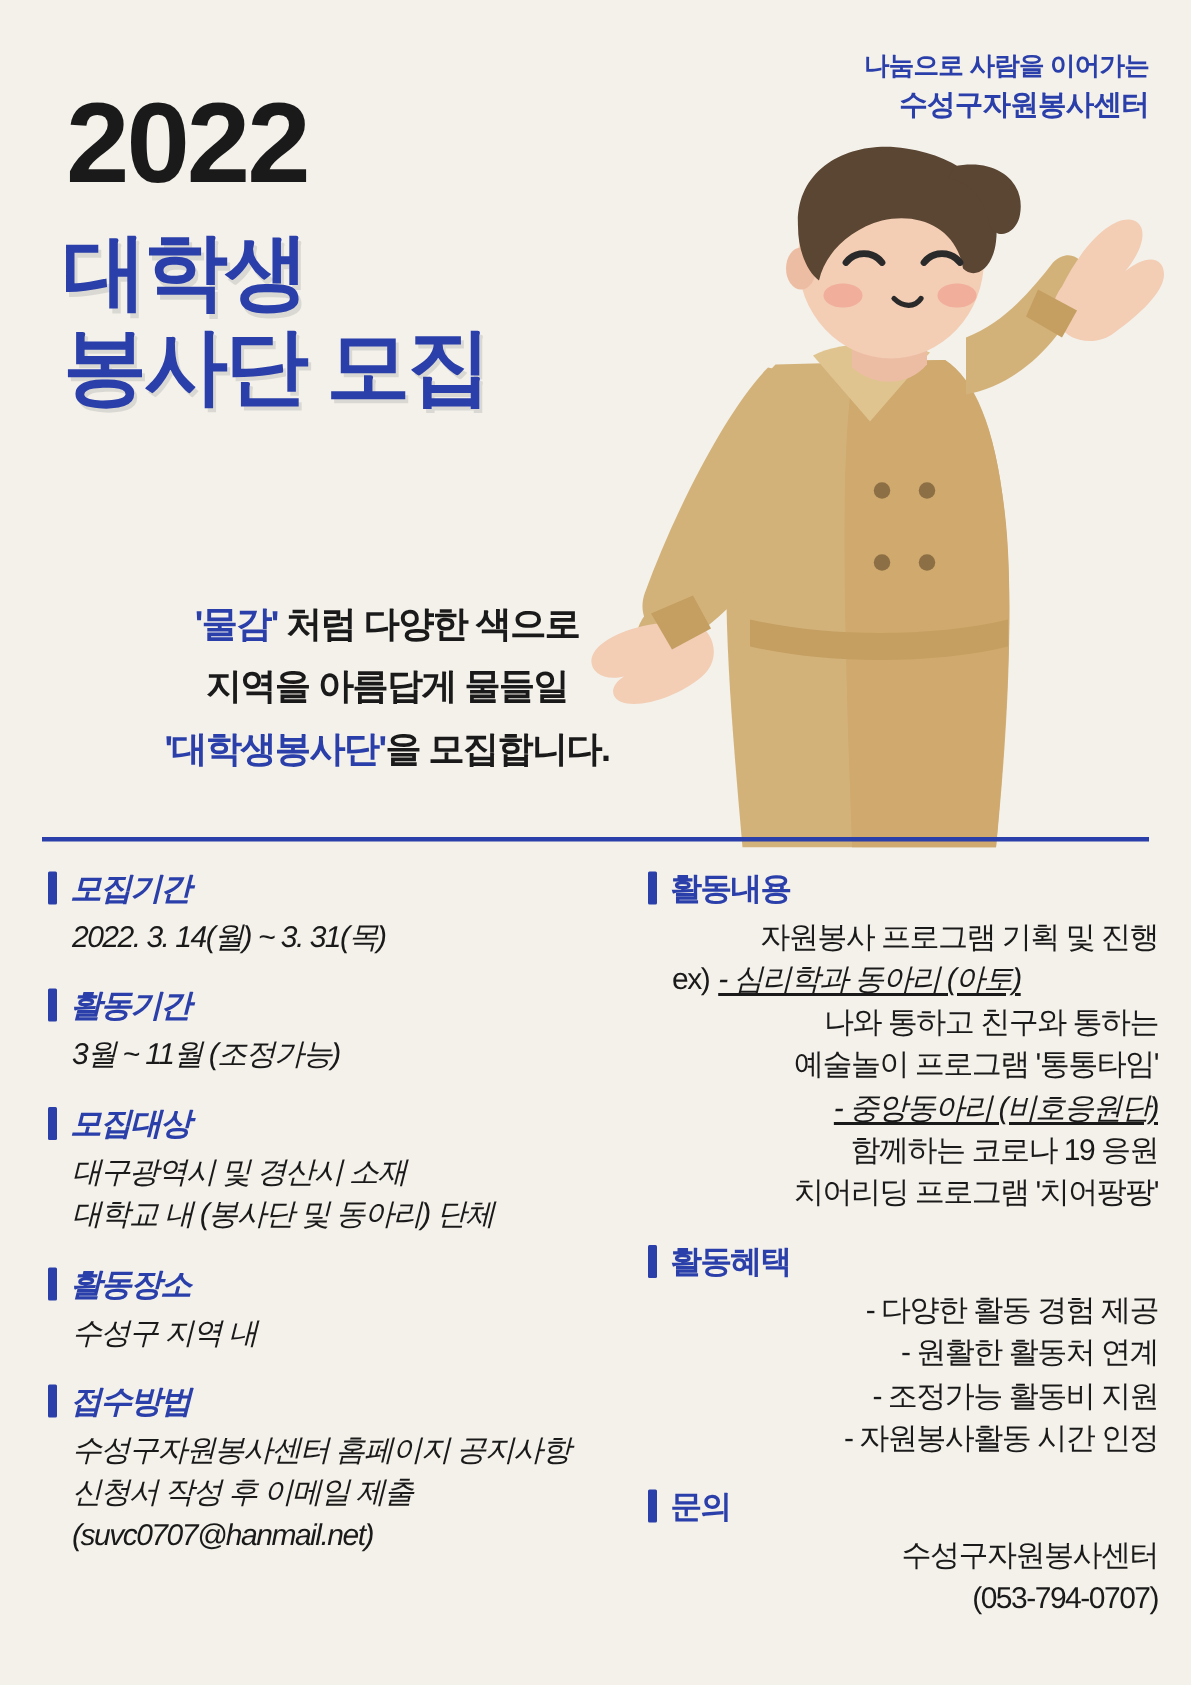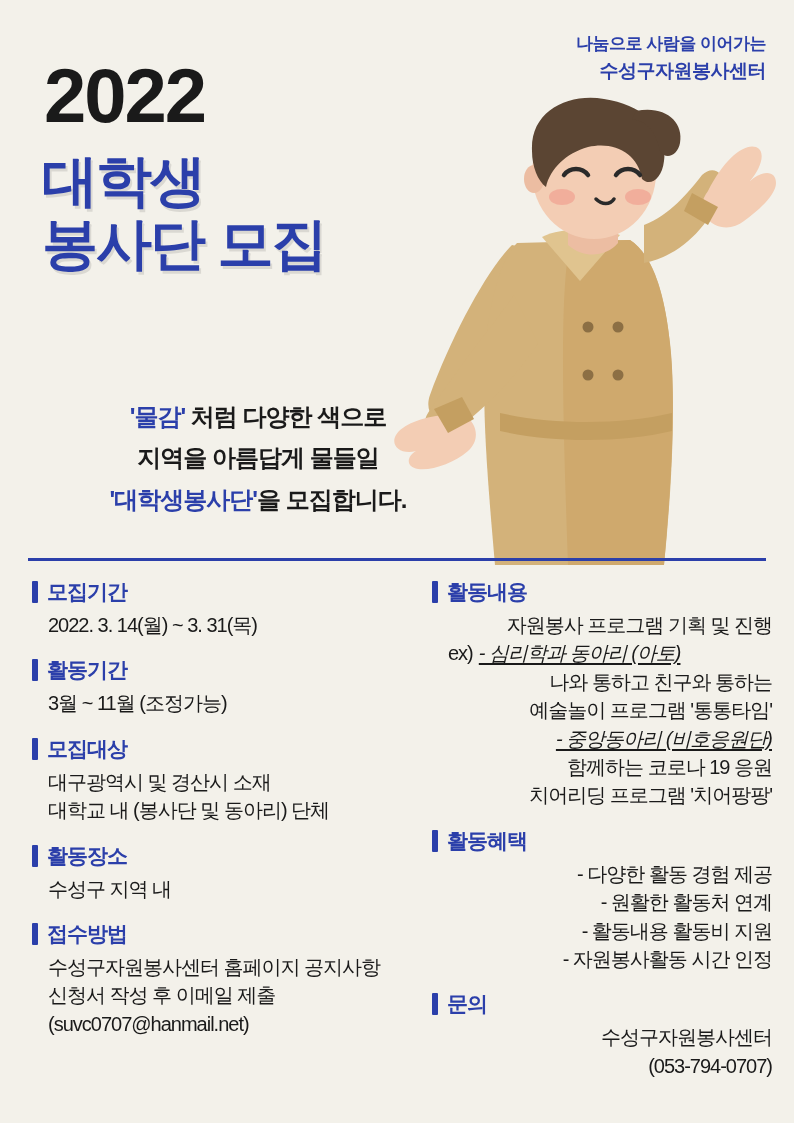--- a/index.html
+++ b/index.html
@@ -69,20 +69,21 @@
     left: 28px; top: 558px;
     width: 738px; height: 3px;
     background: #2b3faa;
   }
 
   
   .col-left {
     position: absolute;
     left: 32px; top: 578px;
     width: 390px;
+    font-style: italic;
   }
   .col-right {
     position: absolute;
     left: 432px; top: 578px;
     width: 340px;
     text-align: right;
   }
   .sec { margin-bottom: 17px; }
   .sec-head {
     display: flex;
@@ -278,21 +279,21 @@
     </div>
 
     <div class="sec">
       <div class="sec-head">
         <span class="bar"></span>
         <span class="sec-title">활동혜택</span>
       </div>
       <div class="sec-body indent1">
         <div>- 다양한 활동 경험 제공</div>
         <div>- 원활한 활동처 연계</div>
-        <div>- 활동내용 활동비 지원</div>
+        <div>- 조정가능 활동비 지원</div>
         <div>- 자원봉사활동 시간 인정</div>
       </div>
     </div>
 
     <div class="sec">
       <div class="sec-head">
         <span class="bar"></span>
         <span class="sec-title">문의</span>
       </div>
       <div class="sec-body">

